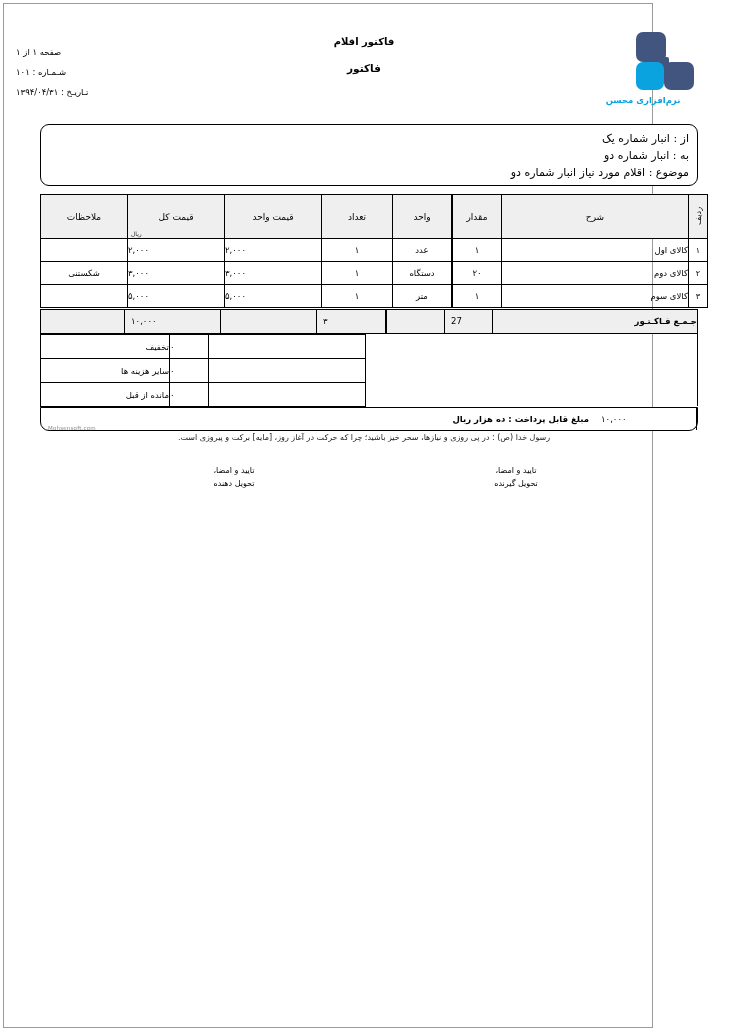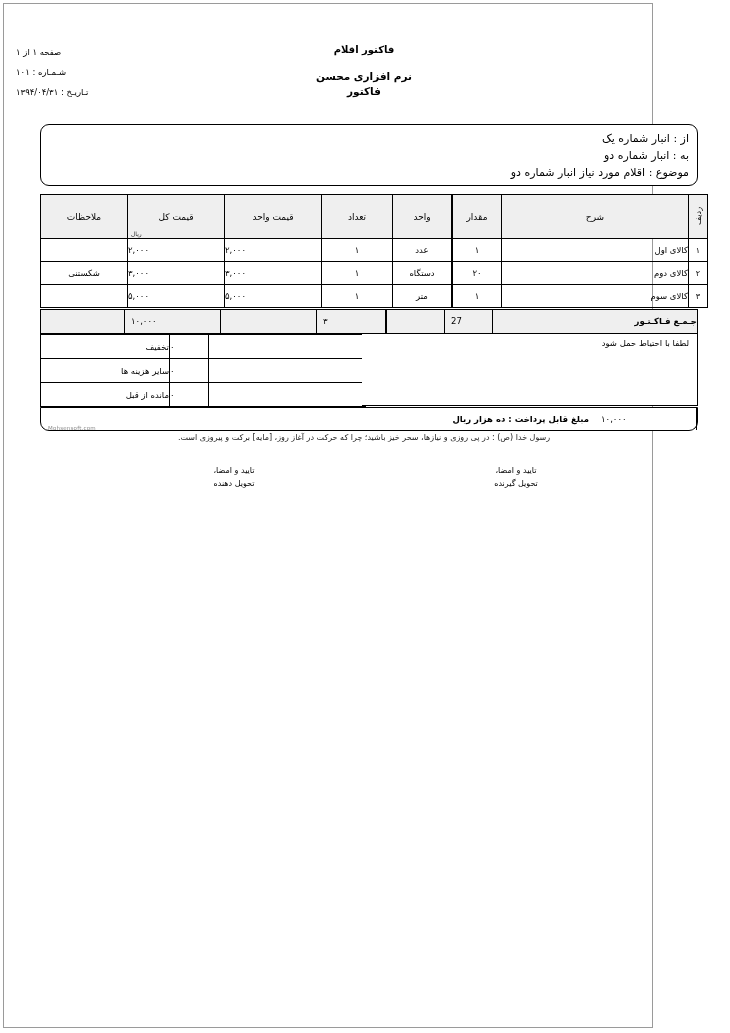--- a/index.html
+++ b/index.html
@@ -46,21 +46,21 @@
     line-height: 20px;
     letter-spacing: 0.4px;
     color: #000;
   }
   .meta div { white-space: nowrap; }
 
   .titles {
     position: absolute;
     left: 0;
     right: 0;
-    top: 40px;
+    top: 32px;
     text-align: center;
   }
   .title-main {
     font-size: 10px;
     font-weight: bold;
     letter-spacing: 0.5px;
     margin-bottom: 14px;
   }
   .title-company {
     font-size: 10.5px;
@@ -326,24 +326,32 @@
   <div class="sheet">
 
     <div class="meta">
       <div>صفحه ۱ از ۱</div>
       <div>شـمـاره : ۱۰۱</div>
       <div>تـاریـخ : ۱۳۹۴/۰۴/۳۱</div>
     </div>
 
     <div class="titles">
       <div class="title-main">فاکتور اقلام</div>
-      <div class="title-company">نرم افزاری محسن</div>
       <div class="title-doc">فاکتور</div>
     </div>
 
+    <div class="logo">
+      <div class="logo-marks">
+        <div class="sq sq-tl"></div>
+        <div class="sq sq-link"></div>
+        <div class="sq sq-bl"></div>
+        <div class="sq sq-br"></div>
+      </div>
+      <div class="logo-text">نرم‌افزاری محسن</div>
+    </div>
 
     <div class="fromto">
       <div class="fromto-lines">
         <div>
           <span class="lbl">از :</span>
           <span>انبار شماره یک</span>
         </div>
         <div>
           <span class="lbl">به :</span>
           <span>انبار شماره دو</span>
@@ -432,23 +440,20 @@
           <td class="adj-lbl">سایر هزینه ها</td>
         </tr>
         <tr>
           <td class="adj-blank"></td>
           <td class="adj-val">۰</td>
           <td class="adj-lbl">مانده از قبل</td>
         </tr>
       </tbody>
     </table>
 
-    <div class="note-area">
-      <div class="note-text">لطفا با احتیاط حمل شود</div>
-    </div>
 
     <div class="payable">
       <div class="pay-label">مبلغ قابل پرداخت : ده هزار  ریال</div>
       <div class="pay-amount">۱۰,۰۰۰</div>
     </div>
     <div class="watermark">Mohsensoft.com</div>
 
     <div class="quote">رسول خدا (ص) : در پی روزی و نیازها، سحر خیز باشید؛ چرا که حرکت در آغاز روز، [مایه] برکت و پیروزی است.</div>
 
     <div class="sign sign-right">

